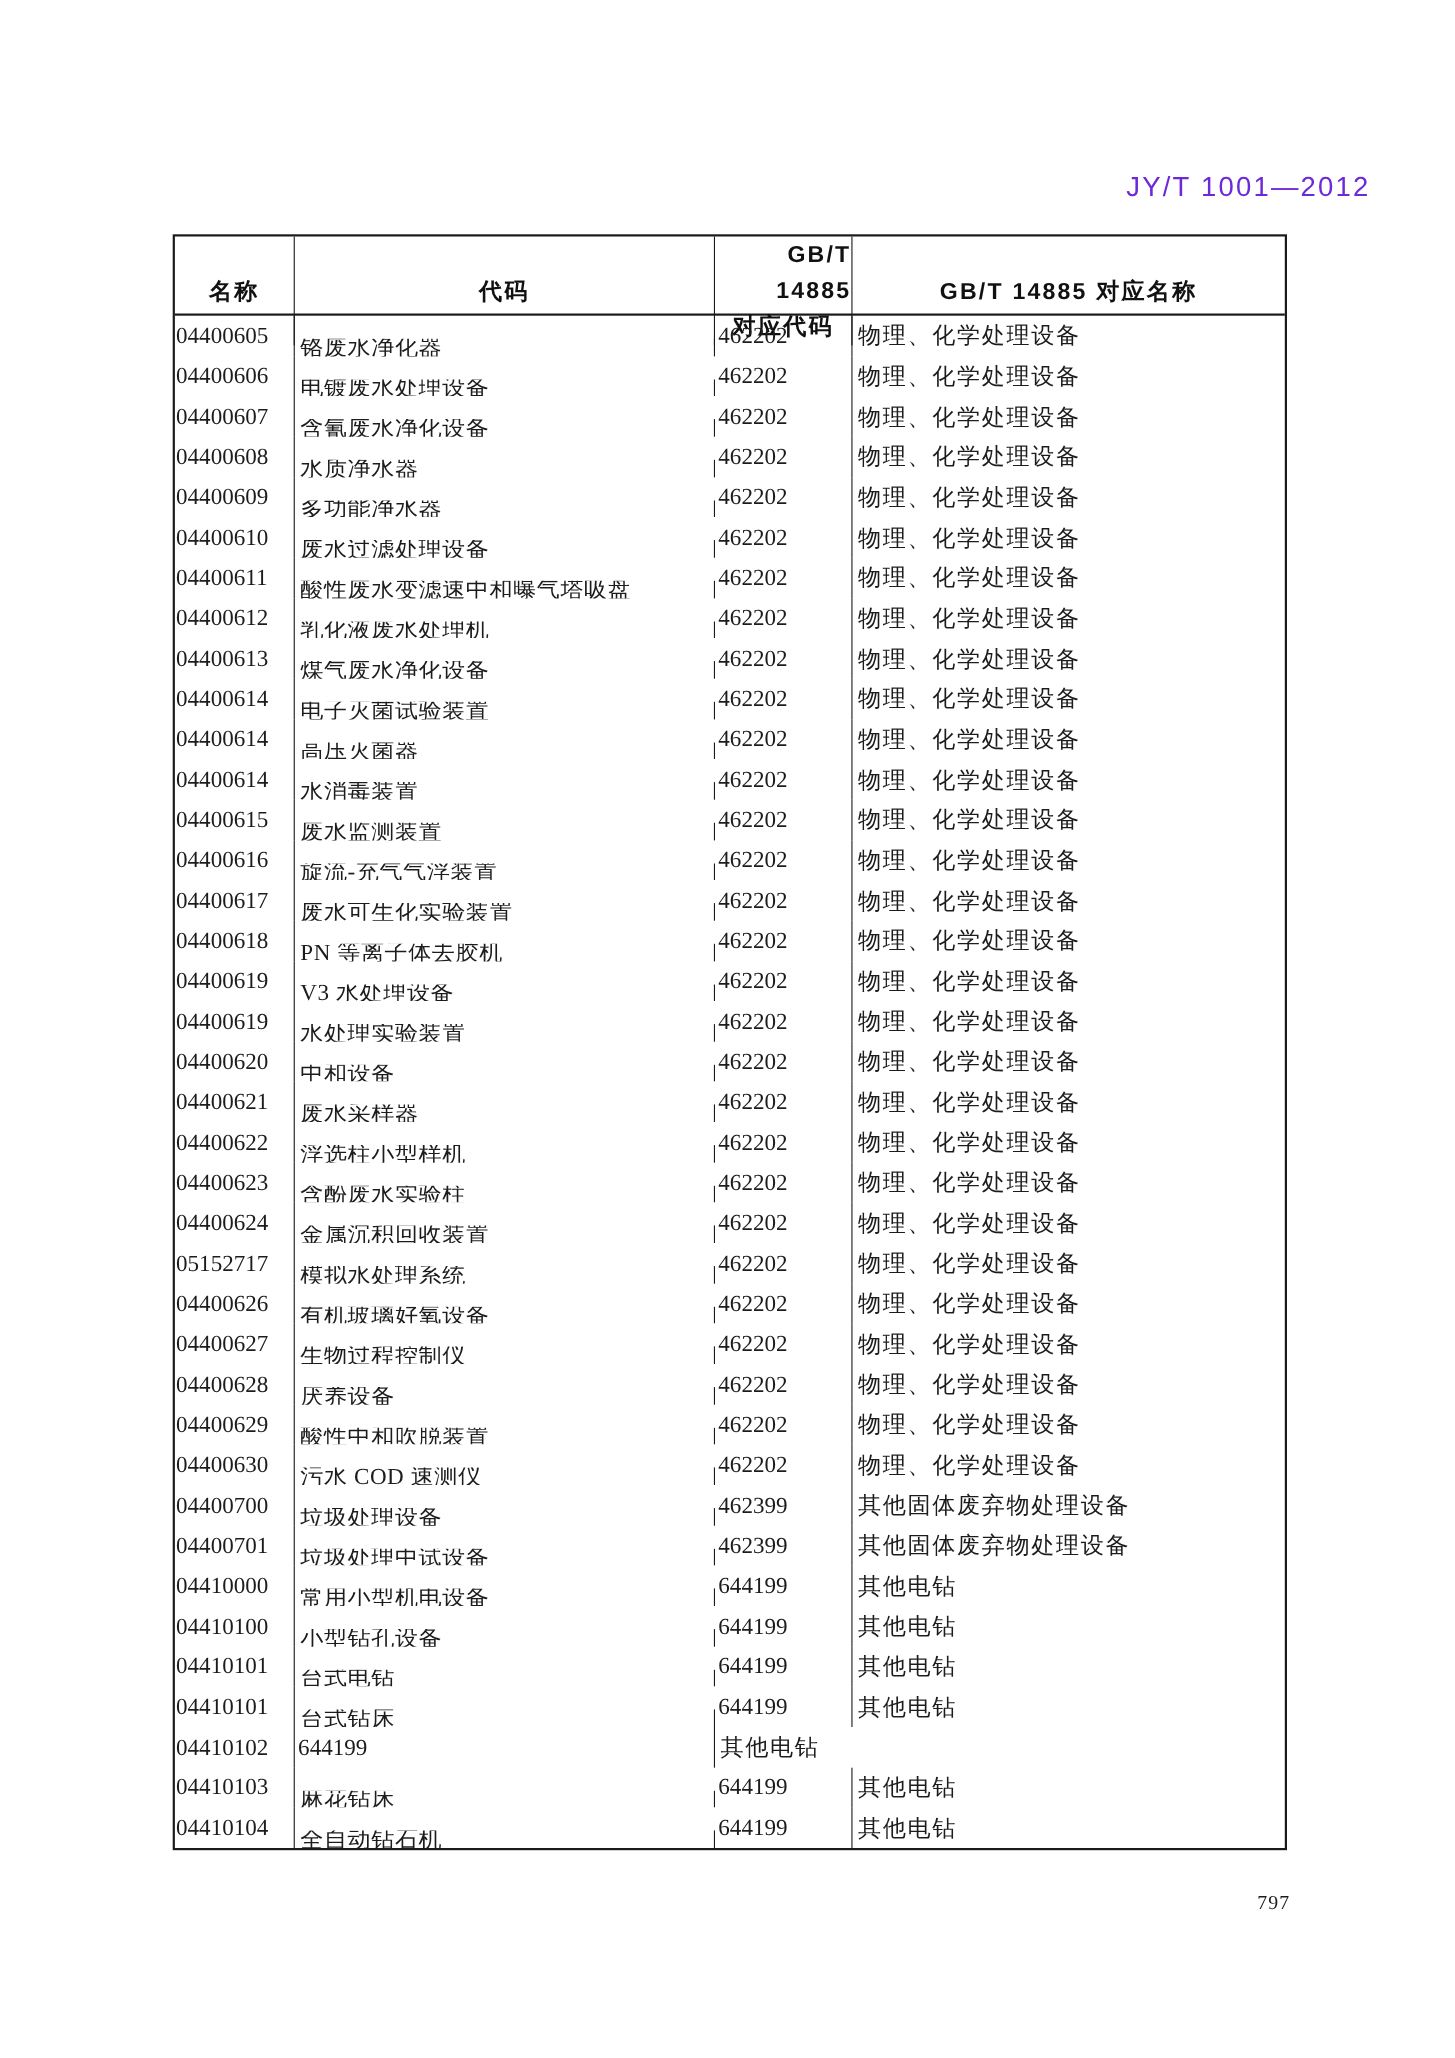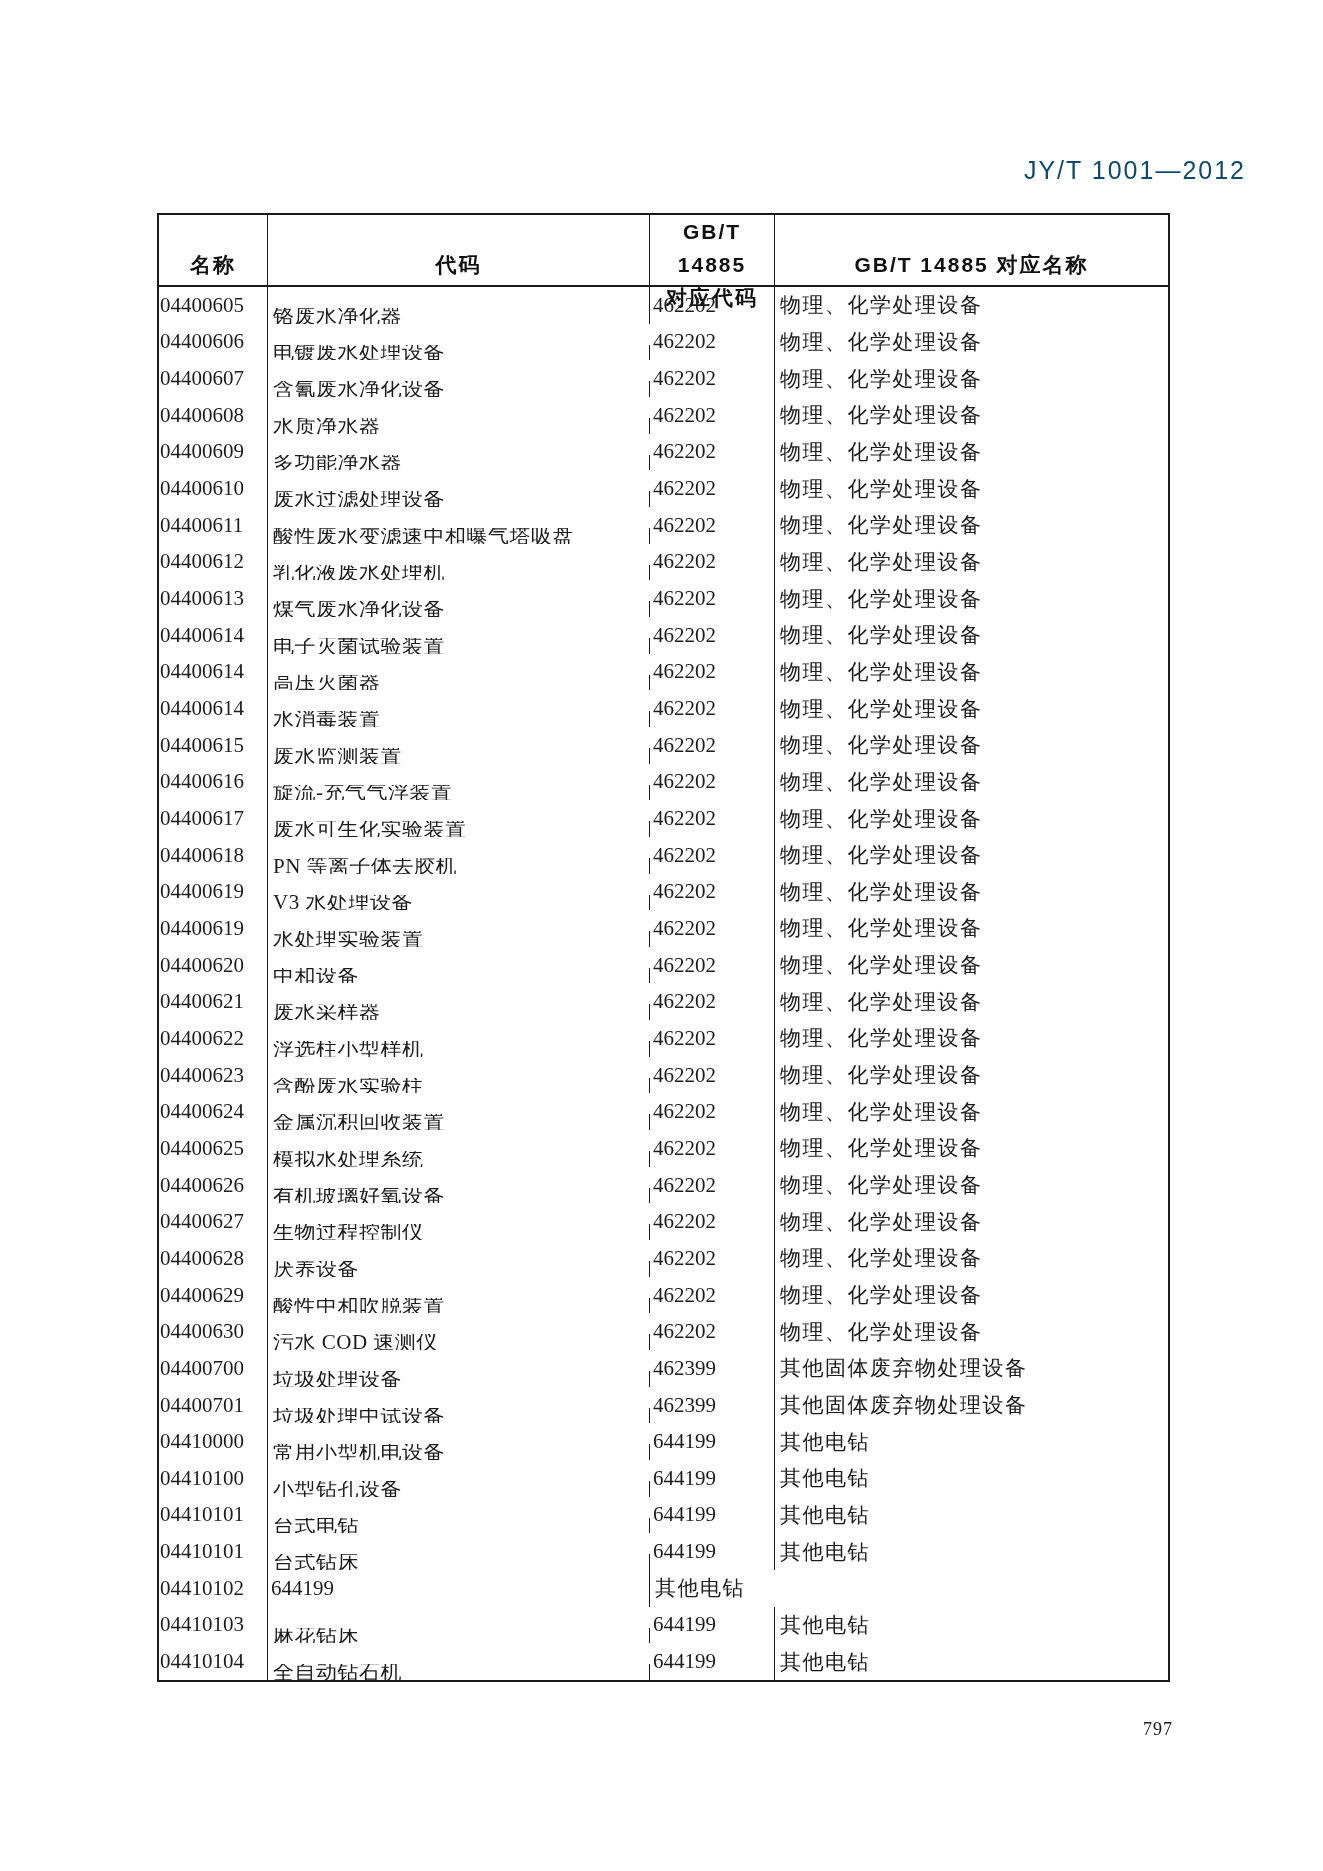--- a/index.html
+++ b/index.html
@@ -4,40 +4,40 @@
 <style>
   html,body { margin:0; padding:0; }
   body {
     width:1323px; height:1871px; position:relative;
     background:#ffffff; color:#1c1c1c;
     font-family:"Liberation Serif","DejaVu Serif",serif;
   }
   .doc-header {
     position:absolute; top:156px; right:77px;
     font-family:"Liberation Sans","DejaVu Sans",sans-serif;
-    font-size:25px; letter-spacing:2px; color:#0c4a6e;
+    font-size:25px; letter-spacing:2px; color:#6d28d9;
     white-space:nowrap;
   }
   .table-wrap {
     position:absolute; left:157px; top:213px; width:1009px;
     border:2.5px solid #1a1a1a; box-sizing:content-box;
     background:#fff;
   }
   .thead {
     display:grid; grid-template-columns:109px 382px 125px 393px;
     height:70px; border-bottom:2.5px solid #1a1a1a;
     font-family:"Liberation Sans","DejaVu Sans",sans-serif;
     font-weight:bold; font-size:21px; letter-spacing:2px; color:#111;
   }
   .th {
     display:flex; align-items:center; justify-content:center;
     border-right:1.5px solid #1a1a1a; text-align:center;
   }
   .th:last-child { border-right:none; }
-  .th.multi { flex-direction:column; line-height:33px; }
+  .th.multi { flex-direction:column; line-height:33px;text-align:right; }
   .tbody { display:block; }
   .trow {
     display:grid; grid-template-columns:109px 382px 125px 393px;
     height:36.66px;
   }
   .cell {
     display:flex; align-items:center; overflow:hidden;
     border-right:1.5px solid #1a1a1a;
     font-size:21px; white-space:nowrap;
   }
@@ -198,21 +198,21 @@
         <div class="cell c2">462202</div>
         <div class="cell c3">物理、化学处理设备</div>
       </div>
       <div class="trow">
         <div class="cell c0">04400624</div>
         <div class="cell c1">金属沉积回收装置</div>
         <div class="cell c2">462202</div>
         <div class="cell c3">物理、化学处理设备</div>
       </div>
       <div class="trow">
-        <div class="cell c0">04400625</div>
+        <div class="cell c0">05152717</div>
         <div class="cell c1">模拟水处理系统</div>
         <div class="cell c2">462202</div>
         <div class="cell c3">物理、化学处理设备</div>
       </div>
       <div class="trow">
         <div class="cell c0">04400626</div>
         <div class="cell c1">有机玻璃好氧设备</div>
         <div class="cell c2">462202</div>
         <div class="cell c3">物理、化学处理设备</div>
       </div>

